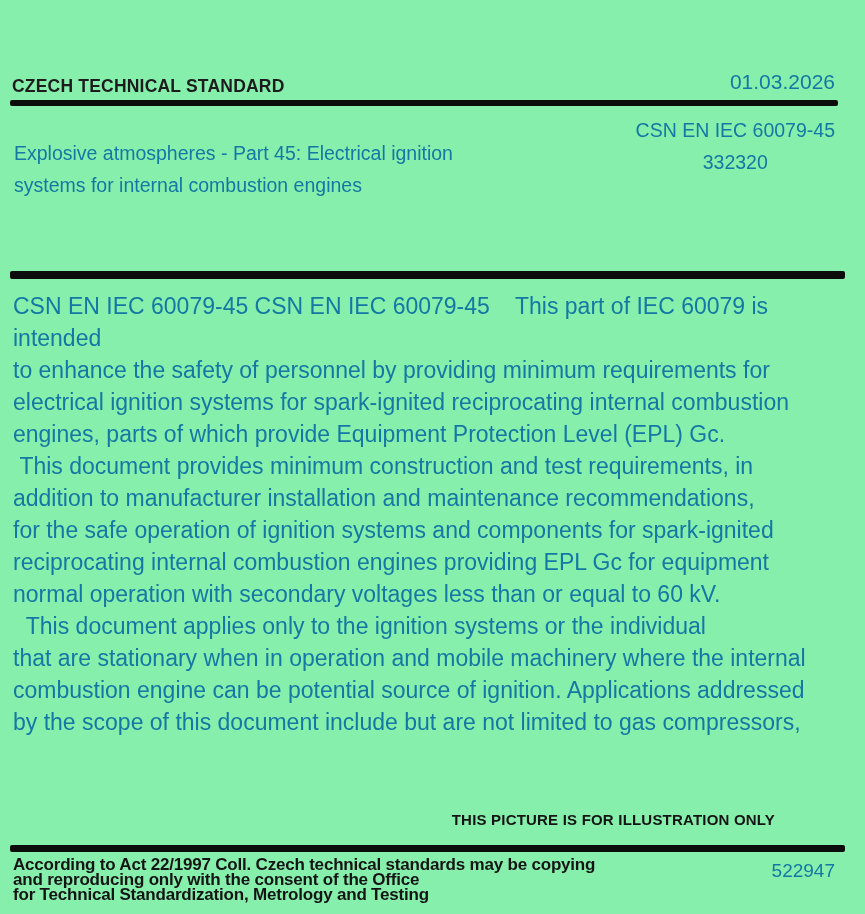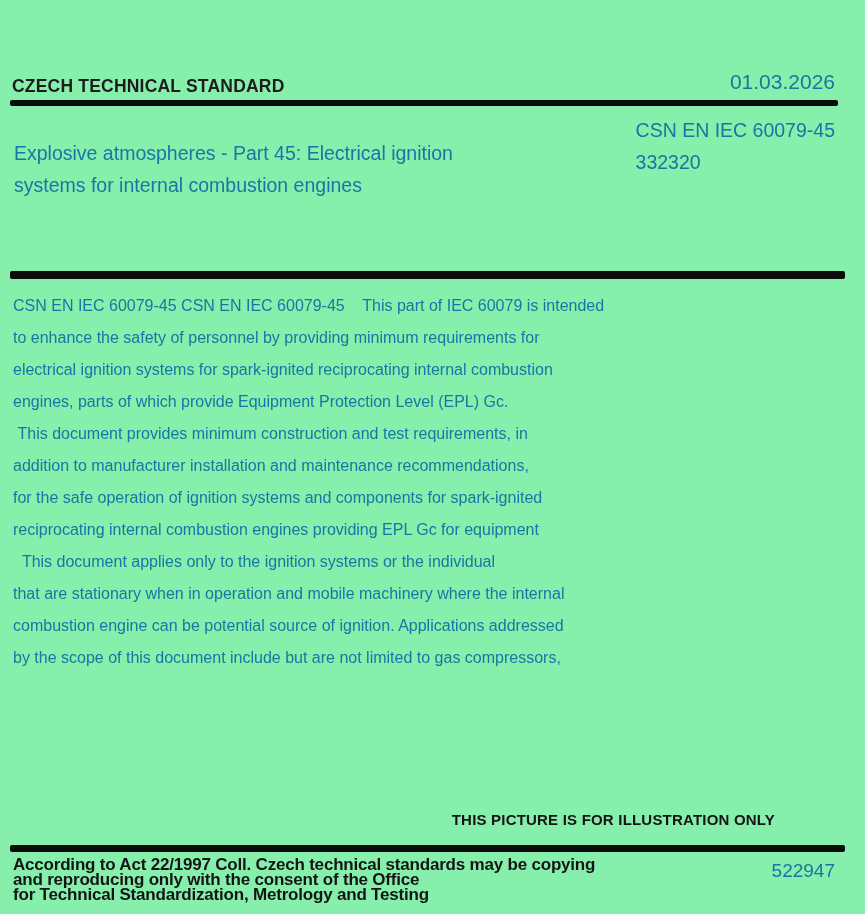--- a/index.html
+++ b/index.html
@@ -44,31 +44,31 @@
     width: 520px;
     font-size: 19.5px;
     line-height: 32px;
     color: #1577a4;
     margin-top: 23px;
   }
   .ref-block {
     position: absolute;
     right: 30px;
     top: 114px;
-    text-align: left;
+    text-align: center;
     font-size: 19.5px;
     line-height: 32px;
     color: #1577a4;
   }
   .body-text {
     position: absolute;
     left: 13px;
     top: 290px;
     width: 830px;
-    font-size: 16px;
+    font-size: 23px;
     line-height: 32px;
     color: #1577a4;
   }
   .body-line { white-space: pre-wrap; }
   .notice {
     position: absolute;
     right: 90px;
     top: 811px;
     font-size: 15px;
     font-weight: 700;
@@ -120,20 +120,21 @@
 
   <div class="body-text">
     <div class="body-line">CSN EN IEC 60079-45 CSN EN IEC 60079-45    This part of IEC 60079 is intended</div>
     <div class="body-line">to enhance the safety of personnel by providing minimum requirements for</div>
     <div class="body-line">electrical ignition systems for spark-ignited reciprocating internal combustion</div>
     <div class="body-line">engines, parts of which provide Equipment Protection Level (EPL) Gc.</div>
     <div class="body-line"> This document provides minimum construction and test requirements, in</div>
     <div class="body-line">addition to manufacturer installation and maintenance recommendations,</div>
     <div class="body-line">for the safe operation of ignition systems and components for spark-ignited</div>
     <div class="body-line">reciprocating internal combustion engines providing EPL Gc for equipment</div>
+    <div class="body-line">normal operation with secondary voltages less than or equal to 60 kV.</div>
     <div class="body-line">  This document applies only to the ignition systems or the individual</div>
     <div class="body-line">that are stationary when in operation and mobile machinery where the internal</div>
     <div class="body-line">combustion engine can be potential source of ignition. Applications addressed</div>
     <div class="body-line">by the scope of this document include but are not limited to gas compressors,</div>
   </div>
 
   <div class="notice">THIS PICTURE IS FOR ILLUSTRATION ONLY</div>
 
   <div class="rule rule-footer"></div>
 

